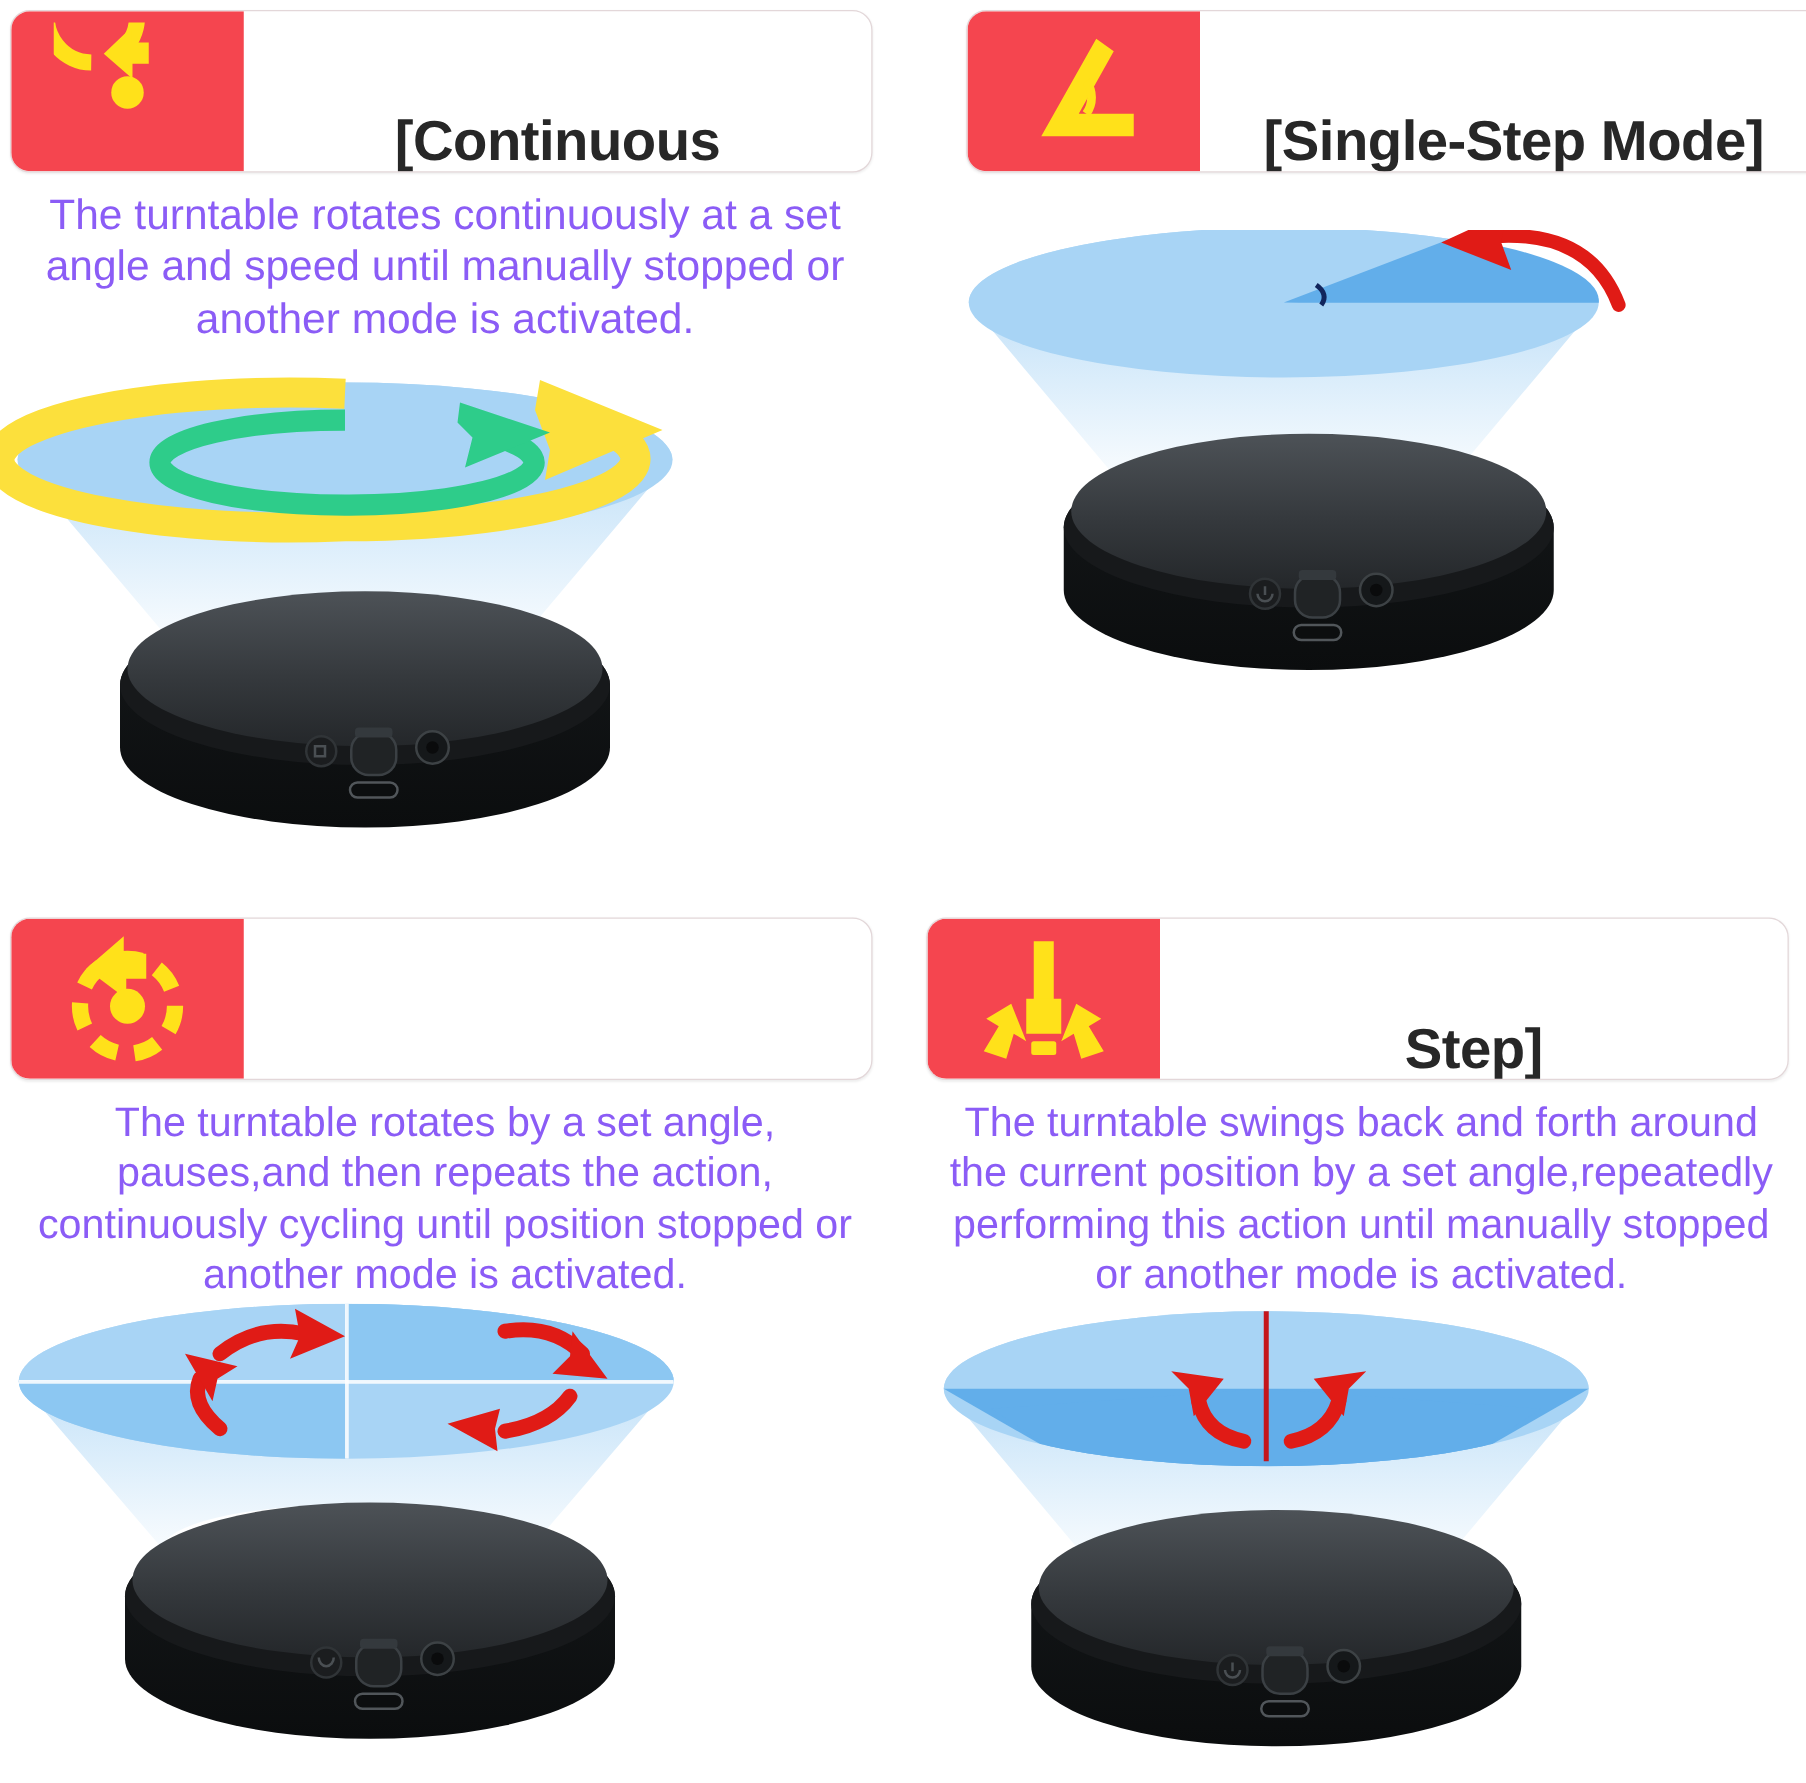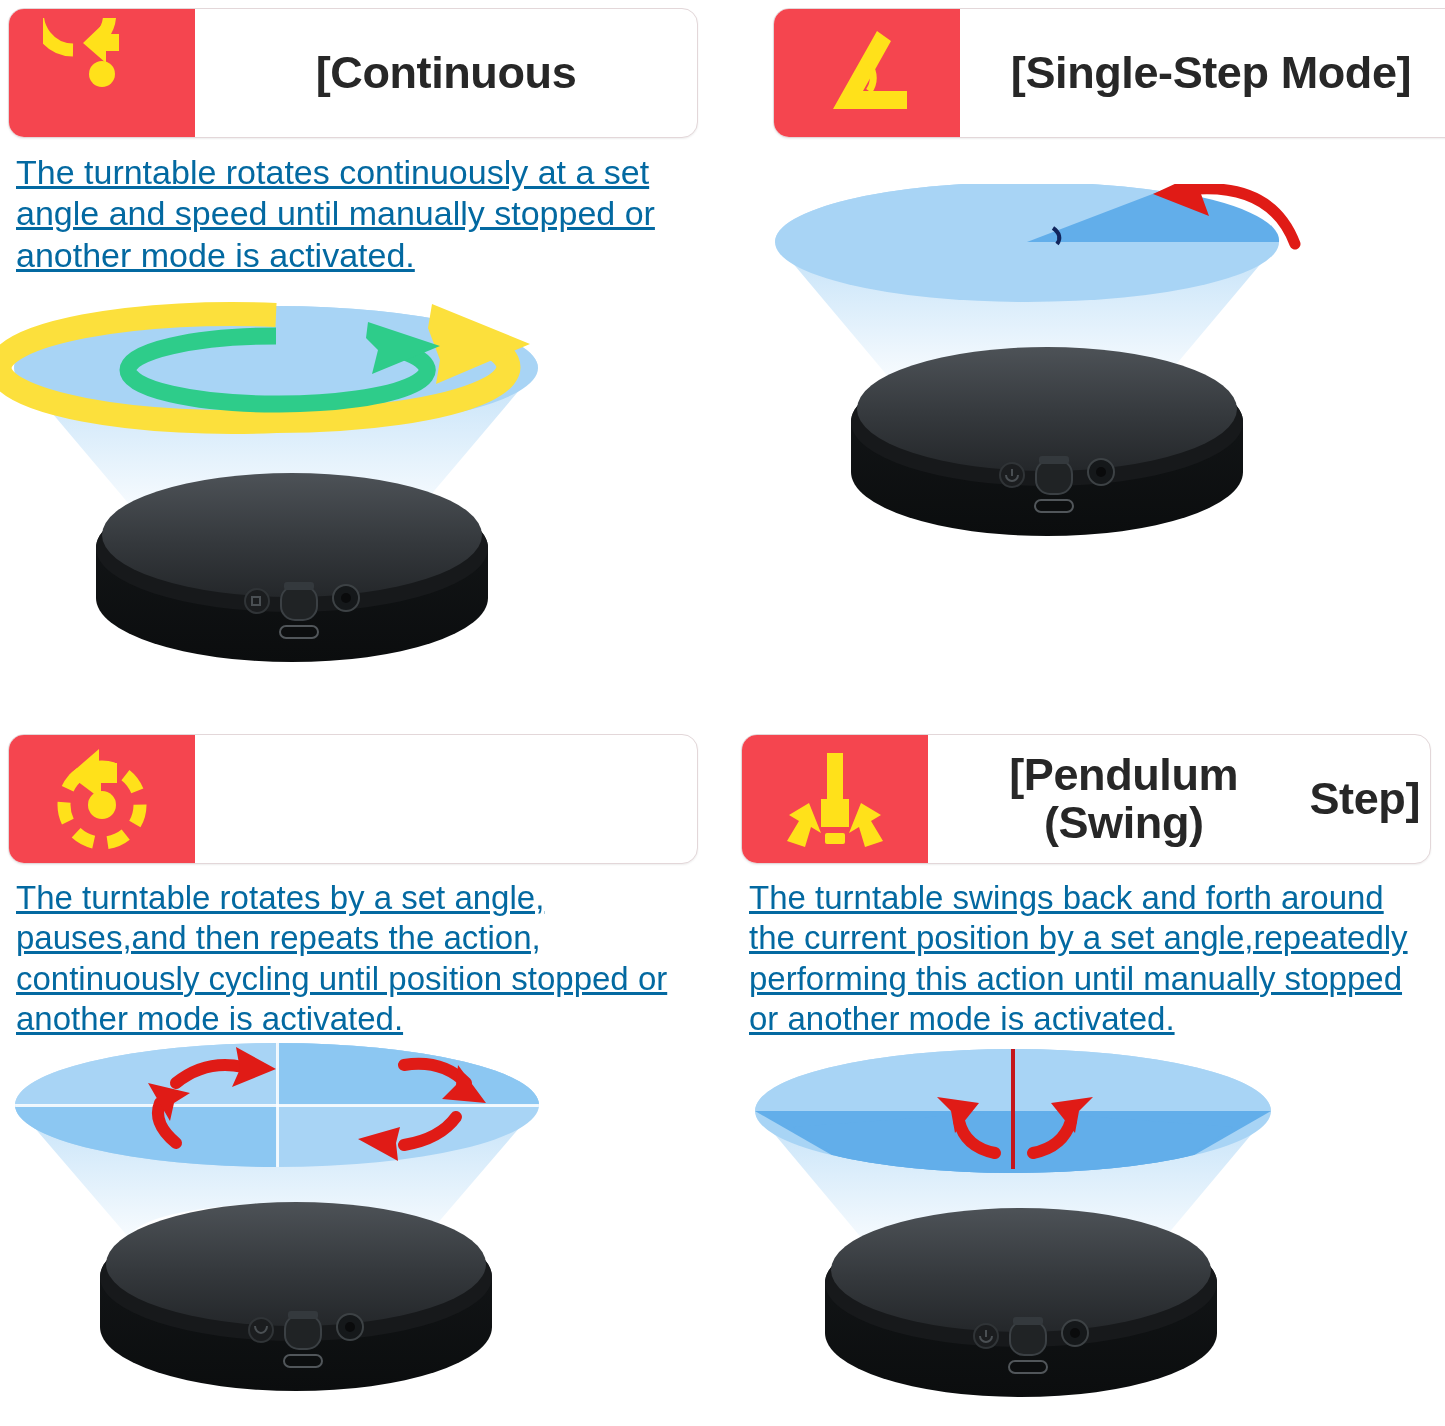--- a/index.html
+++ b/index.html
@@ -23,33 +23,32 @@
     background:#ffffff;border:1px solid #e3d7d9;border-radius:16px;
     display:flex;align-items:stretch;overflow:hidden;
     box-shadow:0 1px 2px rgba(0,0,0,.07);
   }
   .hdr .badge{
     width:186px;flex:0 0 186px;background:#F5454F;
     display:flex;align-items:center;justify-content:center;
   }
   .hdr .badge svg{display:block;}
   .hdr .ttl{
-    flex:1 1 auto;display:flex;align-items:center;justify-content:center;
+    flex:1 1 auto;display:flex;align-items:flex-end;justify-content:center;
     padding:0 10px;text-align:center;
     font-weight:700;font-size:45px;line-height:1.06;color:#272727;
     letter-spacing:-.4px;
   }
   .hdr.two .ttl{font-size:45px;}
 
   
   .desc{
-    margin:14px 16px 0 16px;
-    font-size:34px;line-height:1.22;color:#0369a1;
+    margin:14px 16px 0 16px;text-align:center;
+    font-size:34px;line-height:1.22;color:#8b5cf6;
     font-stretch:condensed;
-    text-decoration:underline;
   }
   .panel.bl .desc,.panel.br .desc{font-size:33px;}
 
   
   .art{position:relative;width:712px;height:400px;margin-top:6px;}
   .panel.tl .art{margin-top:22px;}
   .panel.tr .art{margin-top:46px;}
   .panel.bl .art{margin-top:4px;}
   .panel.br .art{margin-top:2px;}
   .art svg{position:absolute;left:0;top:0;}
@@ -252,21 +251,20 @@
           <rect x="52" y="6" width="16" height="52" fill="#FFE11A"></rect>
           <rect x="46" y="52" width="28" height="28" fill="#FFE11A"></rect>
           <rect x="50" y="86" width="20" height="11" rx="2" fill="#FFE11A"></rect>
 
           <path d="M34 56 L14 68 L24 74 L12 94 L30 100 L36 80 L46 86 Z" fill="#FFE11A"></path>
 
           <path d="M86 56 L106 68 L96 74 L108 94 L90 100 L84 80 L74 86 Z" fill="#FFE11A"></path>
         </svg>
       </div>
       <div class="ttl">
-        <span>[Pendulum (Swing)</span>
           <br>
           <span>Step]</span>
       </div>
     </div>
     <div class="desc">The turntable swings back and forth around the current position by a set angle,repeatedly performing this action until manually stopped or another mode is activated.</div>
 
     <div class="art">
       <svg width="712" height="370" viewBox="0 0 712 370">
         <defs>
           <linearGradient id="coneD" x1="0" y1="0" x2="0" y2="1">

